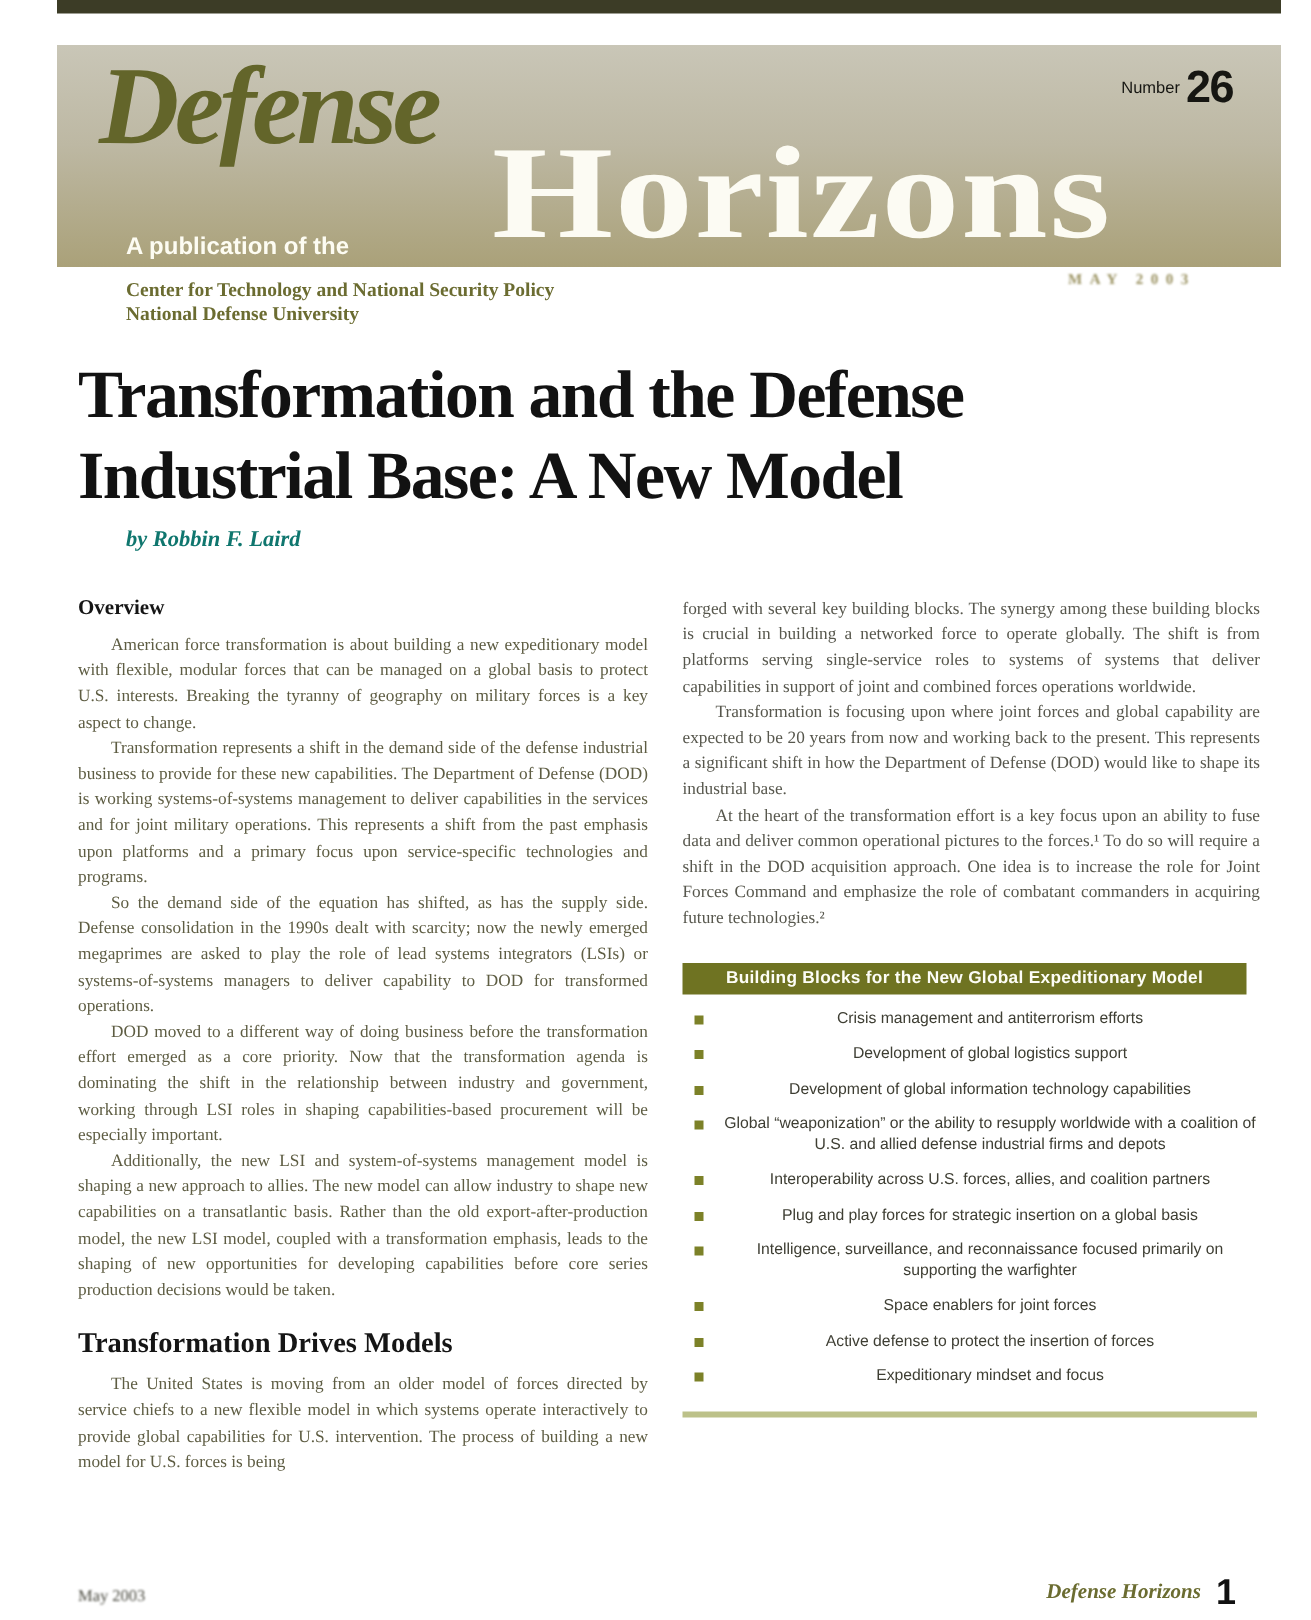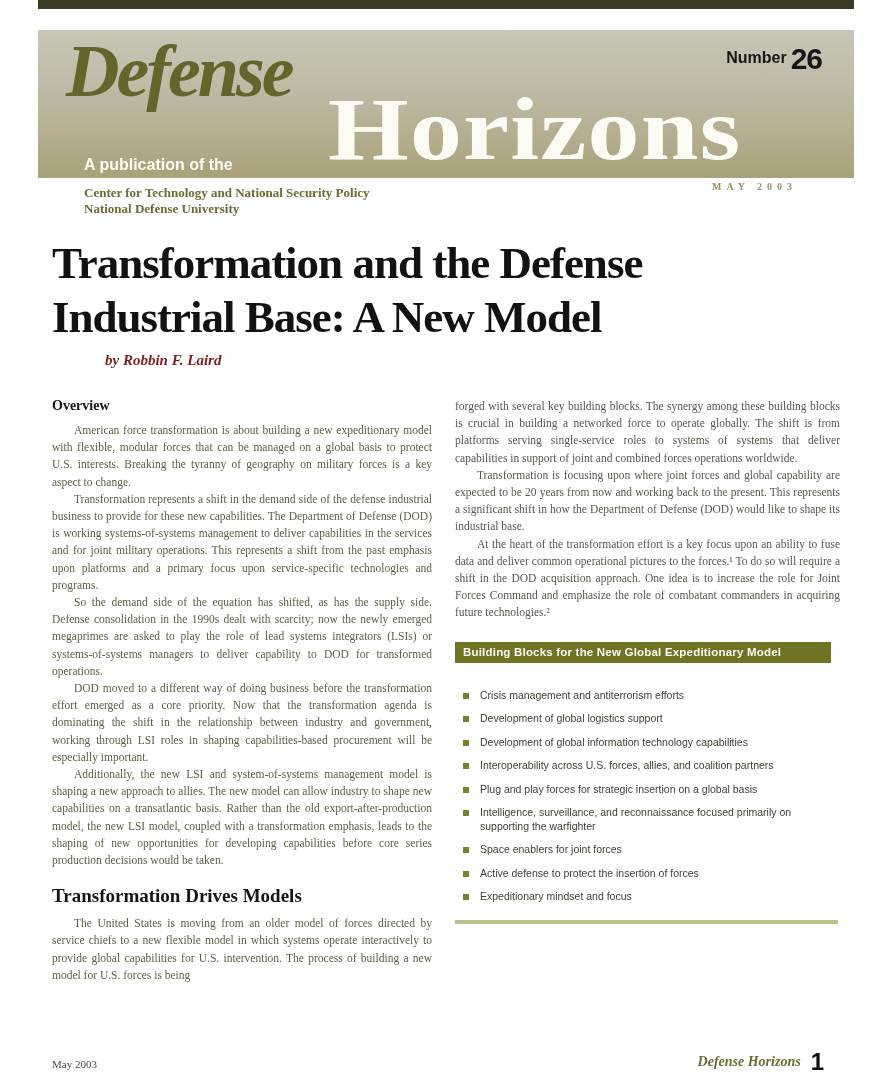--- a/index.html
+++ b/index.html
@@ -11,55 +11,55 @@
 
   
   .masthead-box{position:absolute;left:38px;top:30px;width:836px;height:148px;
     background:linear-gradient(to bottom,#c9c6b7 0%,#bdb8a3 45%,#aaa179 100%);}
   .logo-defense{position:absolute;left:66px;top:34px;font-style:italic;font-weight:bold;
     font-size:74px;color:#63652a;letter-spacing:-3px;line-height:1;filter:blur(.3px);}
   .logo-horizons{position:absolute;left:328px;top:86px;font-weight:bold;font-size:88px;
     color:#fcfbf3;letter-spacing:1px;line-height:1;transform:scaleX(1.18);transform-origin:left;
     filter:blur(.3px);white-space:nowrap;}
   .issue{position:absolute;top:42px;right:32px;text-align:right;color:#161612;white-space:nowrap;}
-  .issue .lbl{font-family:"Liberation Sans",sans-serif;font-weight:bold;font-size:16px;
+  .issue .lbl{font-family:"Liberation Sans",sans-serif;font-weight:normal;font-size:11px;
     vertical-align:6px;letter-spacing:0;filter:blur(.5px);margin-left:16px;}
   .issue .num{font-family:"Liberation Sans",sans-serif;font-weight:bold;font-size:30px;
     letter-spacing:-1px;margin-left:4px;}
   .date-line{position:absolute;left:712px;top:181px;font-size:10px;font-weight:bold;
     color:#9a9261;letter-spacing:5px;filter:blur(.6px);white-space:nowrap;}
   .pub-of{position:absolute;left:84px;top:156px;font-family:"Liberation Sans",sans-serif;
     font-weight:bold;font-size:16px;color:#fdfcf2;filter:blur(.45px);}
   .org{position:absolute;left:84px;top:185px;font-weight:bold;font-size:13px;line-height:16px;
     color:#6b6c31;filter:blur(.5px);}
 
   
   .title{position:absolute;left:52px;top:236px;font-weight:bold;font-size:45px;line-height:54px;
     color:#121212;letter-spacing:-1px;filter:blur(.25px);}
   .byline{position:absolute;left:84px;top:352px;font-weight:bold;font-style:italic;
-    font-size:15px;color:#7f1d1d;filter:blur(.5px);margin-left:21px;}
+    font-size:15px;color:#0f766e;filter:blur(.5px);}
 
   
   .col{position:absolute;top:398px;text-align:justify;}
   .col-left{left:52px;width:380px;}
   .col-right{left:455px;width:385px;}
   .col h2{font-size:14px;font-weight:bold;color:#151515;margin:0 0 8px 0;text-align:left;
     filter:blur(.35px);}
   .col h2.h2b{font-size:19px;margin-top:16px;}
   .col p{font-size:11.5px;line-height:17.2px;margin:0;text-indent:22px;filter:blur(.5px);}
   .col-left p{color:#5e5d43;}
   .col-right p{color:#57574d;}
   .col-right p.noindent{text-indent:0;}
 
   
-  .sidebar{margin-top:20px;text-align:left;}
+  .sidebar{margin-top:20px;text-align:center;}
   .sidebar-header{background:#6f7322;color:#fdfdf6;font-family:"Liberation Sans",sans-serif;
     font-weight:bold;font-size:11.5px;padding:4px 8px 5px 8px;width:360px;
     letter-spacing:.2px;filter:blur(.45px);}
-  .sidebar-list{list-style:none;margin:26px 0 0 0;padding:0 0 0 8px;}
+  .sidebar-list{list-style:none;margin:10px 0 0 0;padding:0 0 0 8px;}
   .sidebar-list li{position:relative;padding-left:17px;margin-bottom:10px;
     font-family:"Liberation Sans",sans-serif;font-size:10.5px;line-height:13.5px;
     color:#3e3e33;filter:blur(.5px);}
   .sidebar-list li::before{content:"";position:absolute;left:0;top:4px;width:6px;height:6px;
     background:#7c8128;}
   .sidebar-rule{margin-top:16px;width:383px;height:4px;background:#bcc189;}
 
   
   .footer-date{position:absolute;left:52px;top:1058px;font-size:11px;color:#4a4a40;
     filter:blur(.55px);}
@@ -116,20 +116,21 @@
         <p>Transformation is focusing upon where joint forces and global capability are expected to be 20 years from now and working back to the present. This represents a significant shift in how the Department of Defense (DOD) would like to shape its industrial base.</p>
         <p>At the heart of the transformation effort is a key focus upon an ability to fuse data and deliver common operational pictures to the forces.¹ To do so will require a shift in the DOD acquisition approach. One idea is to increase the role for Joint Forces Command and emphasize the role of combatant commanders in acquiring future technologies.²</p>
       </div>
 
     <div class="sidebar">
       <div class="sidebar-header">Building Blocks for the New Global Expeditionary Model</div>
       <ul class="sidebar-list">
           <li>Crisis management and antiterrorism efforts</li>
           <li>Development of global logistics support</li>
           <li>Development of global information technology capabilities</li>
+          <li>Global “weaponization” or the ability to resupply worldwide with a coalition of U.S. and allied defense industrial firms and depots</li>
           <li>Interoperability across U.S. forces, allies, and coalition partners</li>
           <li>Plug and play forces for strategic insertion on a global basis</li>
           <li>Intelligence, surveillance, and reconnaissance focused primarily on supporting the warfighter</li>
           <li>Space enablers for joint forces</li>
           <li>Active defense to protect the insertion of forces</li>
           <li>Expeditionary mindset and focus</li>
         </ul>
       <div class="sidebar-rule"></div>
     </div>
   </div>

